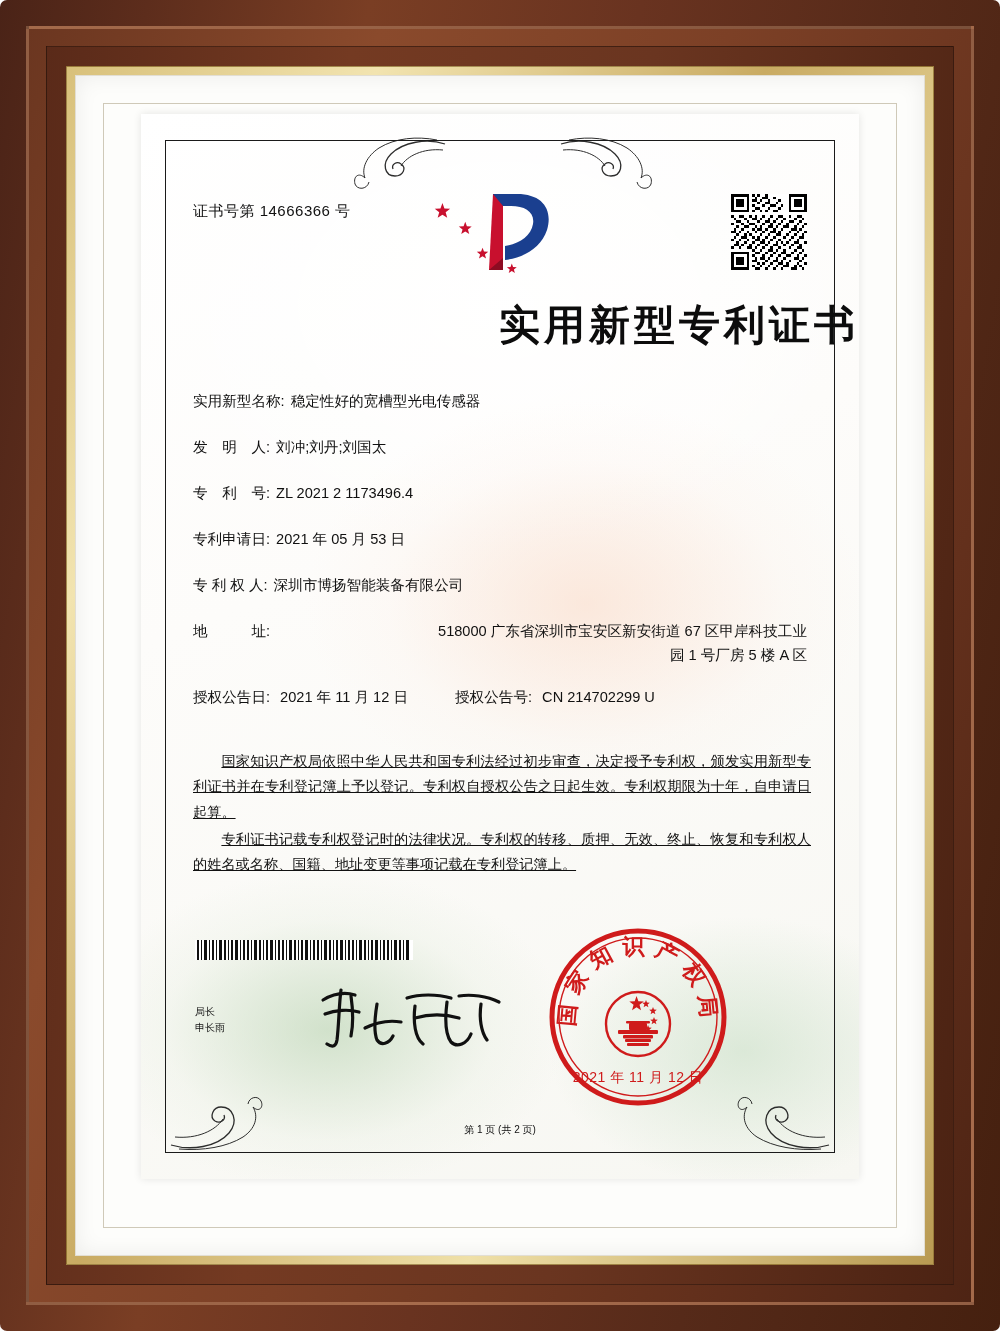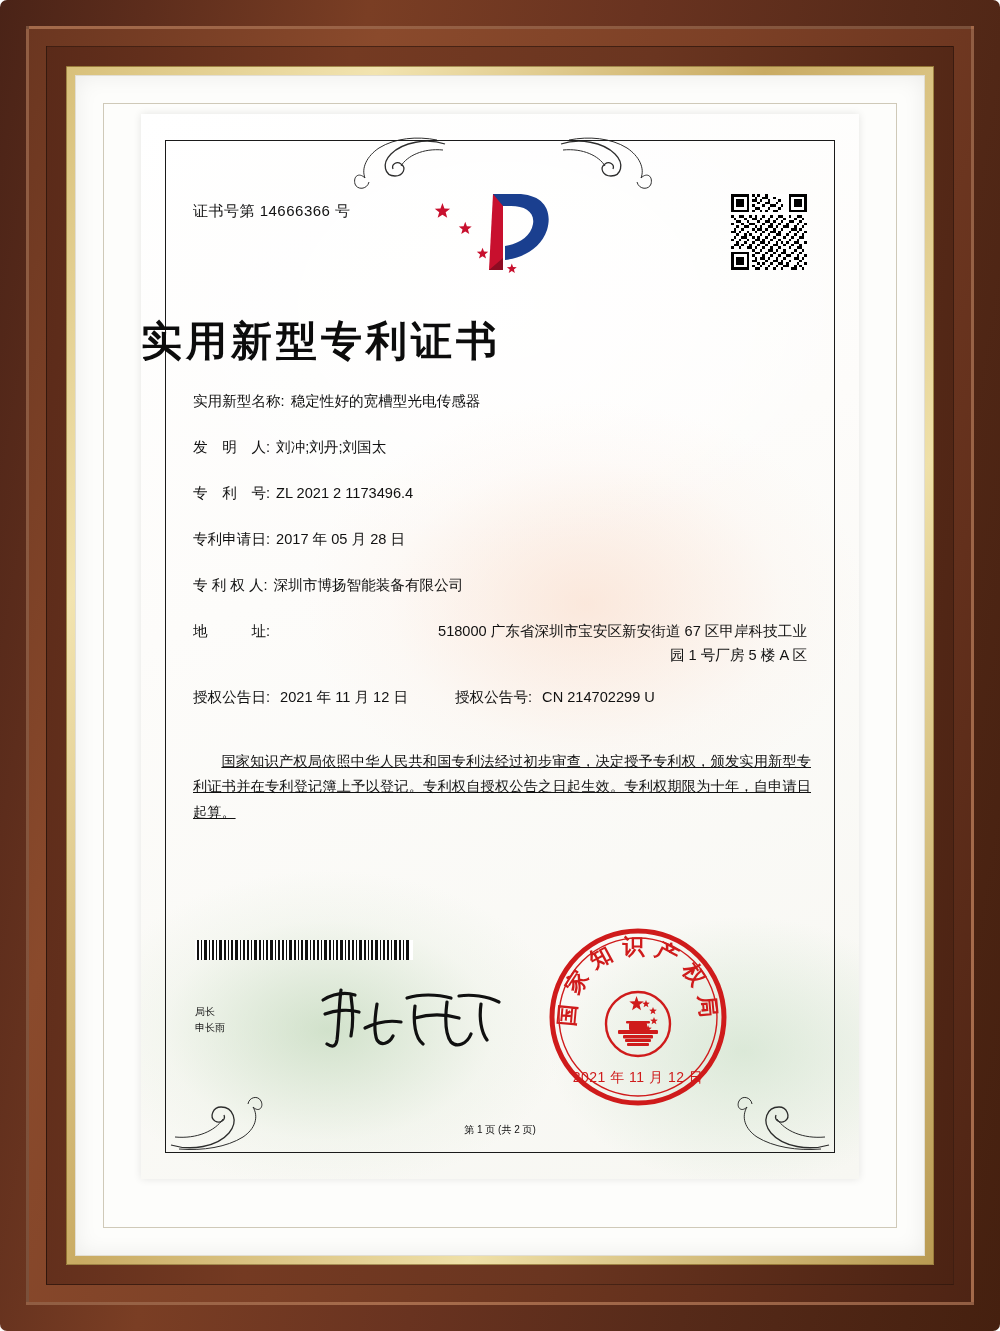--- a/index.html
+++ b/index.html
@@ -115,22 +115,22 @@
     width: 76px; height: 76px;
     background: #fff;
   }
   .logo {
     position: absolute;
     left: 290px; top: 74px;
     width: 130px; height: 86px;
   }
   .title {
     position: absolute;
-    left: 0; right: 0; top: 200px;
-    text-align: left;
+    left: 0; right: 0; top: 184px;
+    text-align: right;
     font-size: 41px;
     font-weight: bold;
     letter-spacing: 4px;
     color: #0c0c0c;
     font-family: "Liberation Sans", "DejaVu Sans", sans-serif;
   }
 
   .fields {
     position: absolute;
     left: 52px; right: 52px; top: 277px;
@@ -501,21 +501,21 @@
         <div class="f-row">
           <span class="f-label">发　明　人:</span>
           <span class="f-value">刘冲;刘丹;刘国太</span>
         </div>
         <div class="f-row">
           <span class="f-label">专　利　号:</span>
           <span class="f-value">ZL 2021 2 1173496.4</span>
         </div>
         <div class="f-row">
           <span class="f-label">专利申请日:</span>
-          <span class="f-value">2017 年 05 月 28 日</span>
+          <span class="f-value">2021 年 05 月 53 日</span>
         </div>
         <div class="f-row">
           <span class="f-label">专 利 权 人:</span>
           <span class="f-value">深圳市博扬智能装备有限公司</span>
         </div>
         <div class="f-row addr">
           <span class="f-label">地　　　址:</span>
           <span class="f-value addr-val">
             <span>518000 广东省深圳市宝安区新安街道 67 区甲岸科技工业</span><br>
             <span>园 1 号厂房 5 楼 A 区</span>
@@ -528,20 +528,21 @@
           </div>
           <div class="pub-right">
             <span class="f-label">授权公告号:</span>
             <span class="f-value">CN 214702299 U</span>
           </div>
         </div>
       </div>
 
       <div class="para">
         <p>国家知识产权局依照中华人民共和国专利法经过初步审查，决定授予专利权，颁发实用新型专利证书并在专利登记簿上予以登记。专利权自授权公告之日起生效。专利权期限为十年，自申请日起算。</p>
+        <p>专利证书记载专利权登记时的法律状况。专利权的转移、质押、无效、终止、恢复和专利权人的姓名或名称、国籍、地址变更等事项记载在专利登记簿上。</p>
       </div>
 
       <svg class="barcode" viewBox="0 0 218 20" shape-rendering="crispEdges">
         <rect width="218" height="20" fill="#ffffff"></rect>
         <g fill="#111111">
           <rect x="2" y="0" width="2" height="20"></rect>
             <rect x="6" y="0" width="1" height="20"></rect>
           <rect x="9" y="0" width="3" height="20"></rect>
             <rect x="14" y="0" width="1" height="20"></rect>
           <rect x="17" y="0" width="2" height="20"></rect>

